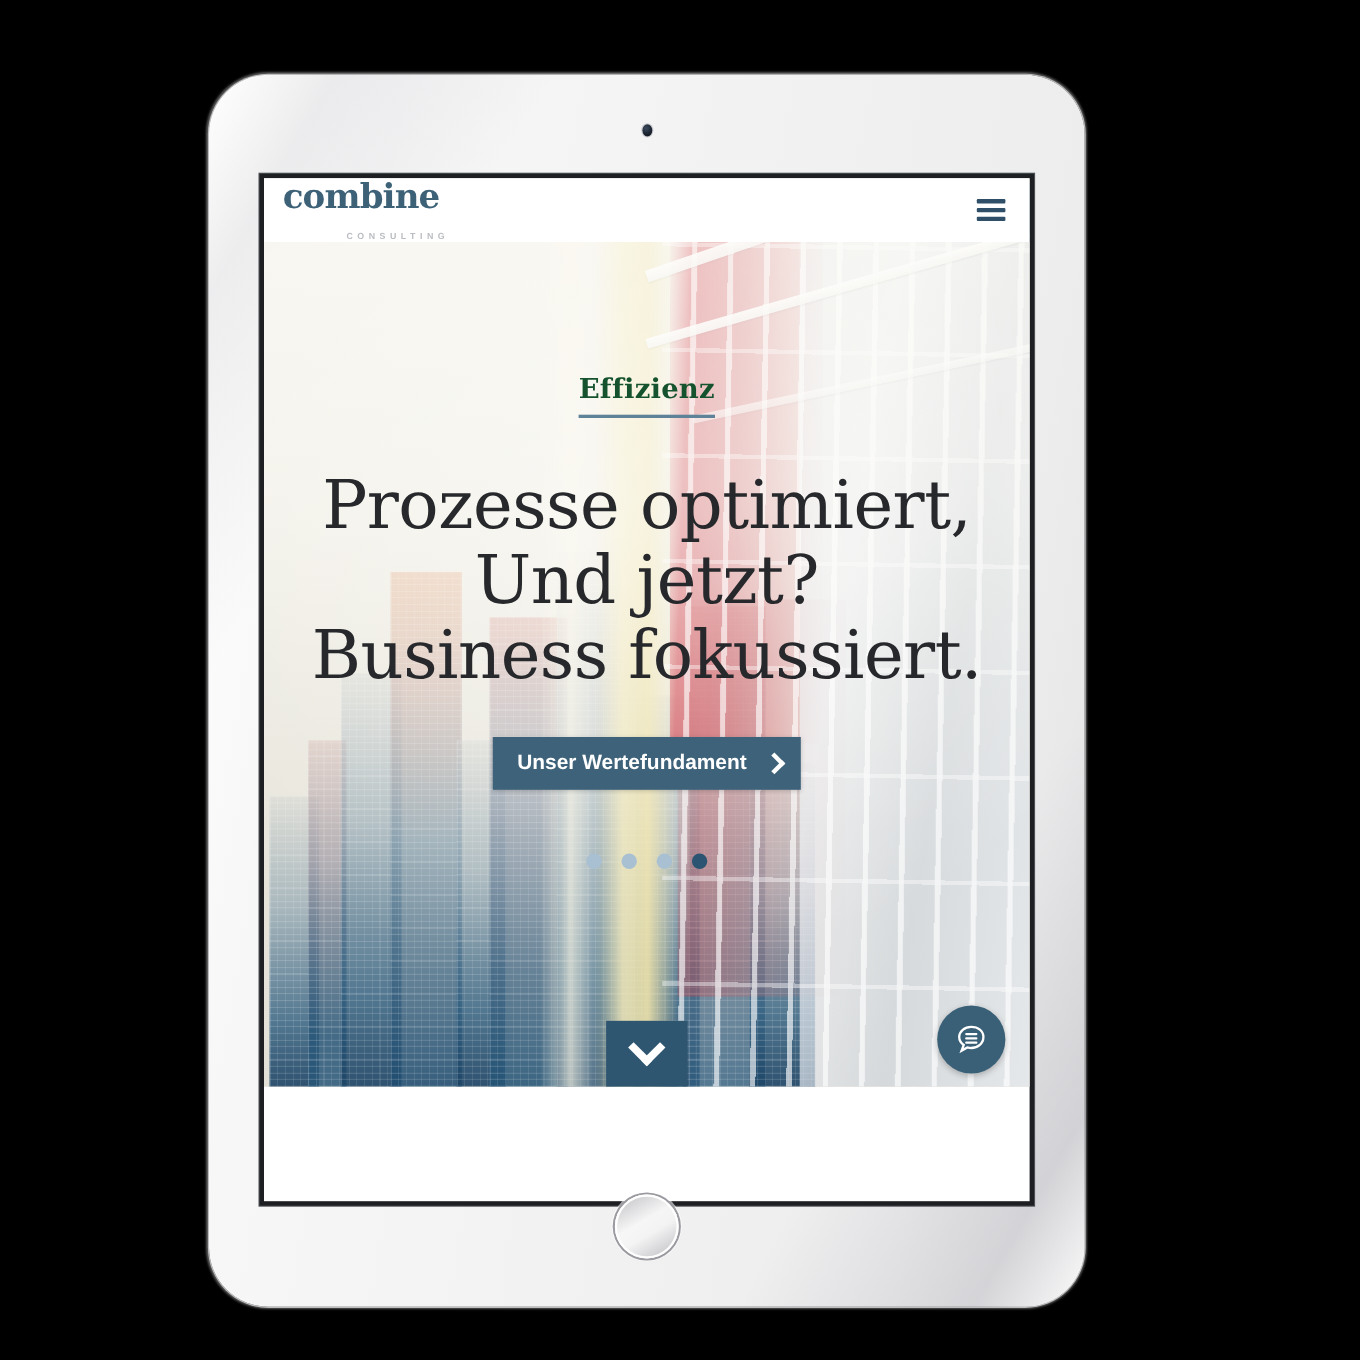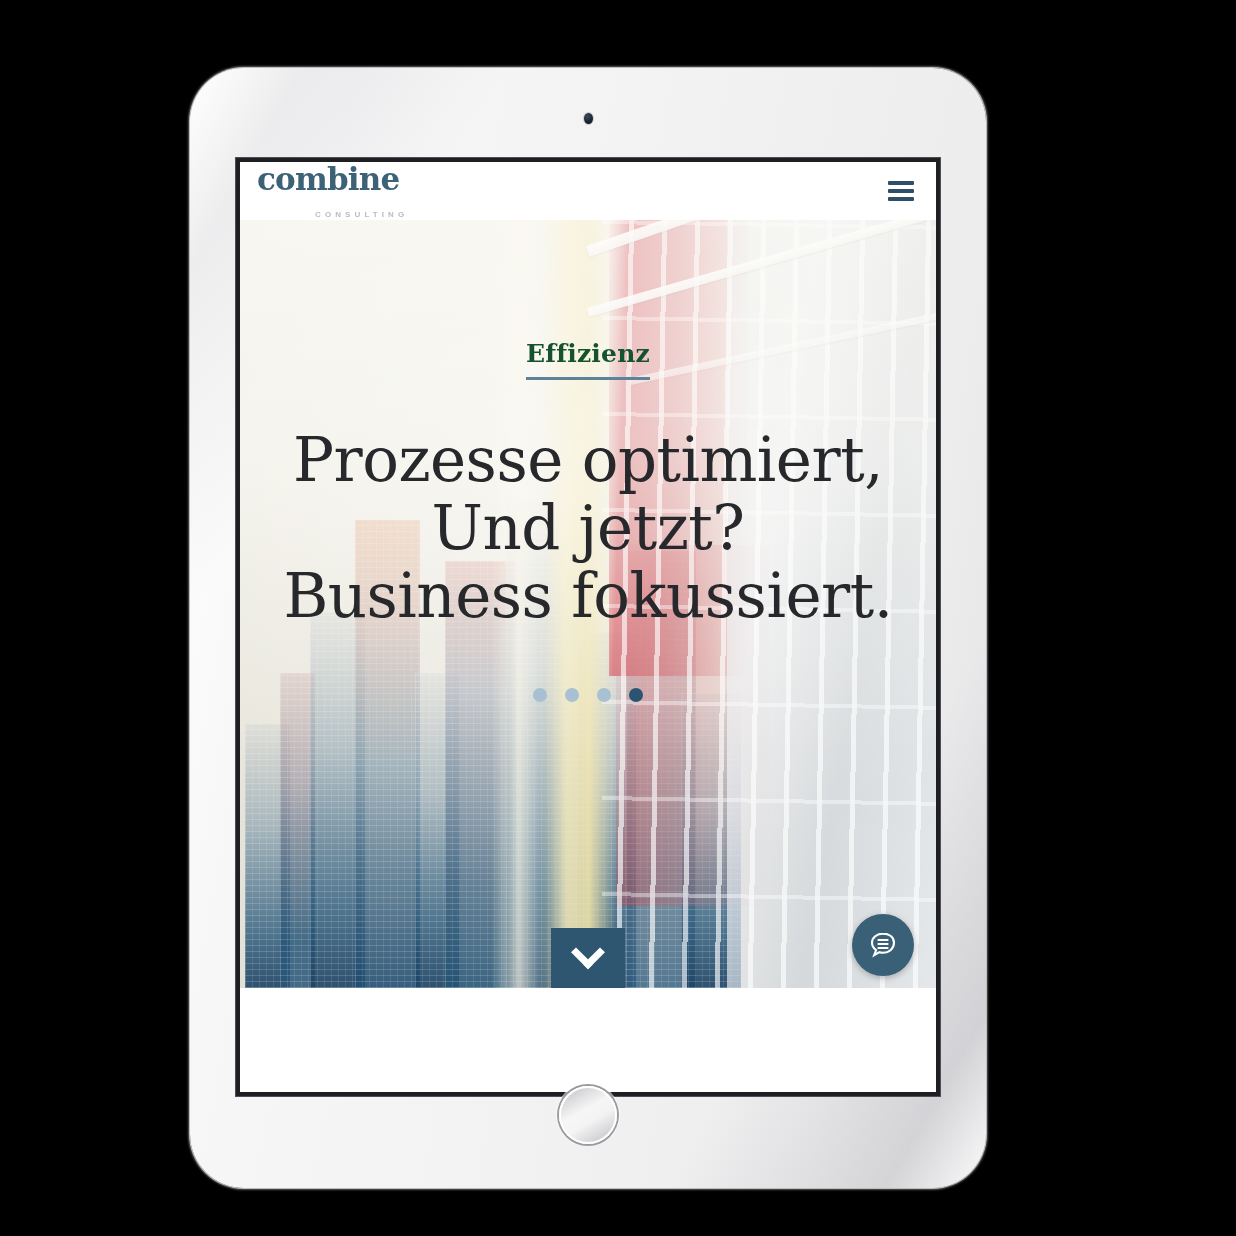--- a/index.html
+++ b/index.html
@@ -444,20 +444,24 @@
 
         <div class="hero-content">
           <div class="eyebrow">Effizienz</div>
 
           <h1 class="hero-title">
             <span>Prozesse optimiert,</span>
             <span>Und jetzt?</span>
             <span>Business fokussiert.</span>
           </h1>
 
+          <button class="cta">
+            <span>Unser Wertefundament</span>
+            <span class="chev"></span>
+          </button>
 
           <div class="dots">
             <span class="dot"></span>
             <span class="dot"></span>
             <span class="dot"></span>
             <span class="dot active"></span>
           </div>
         </div>
 
         <div class="scroll-down">

